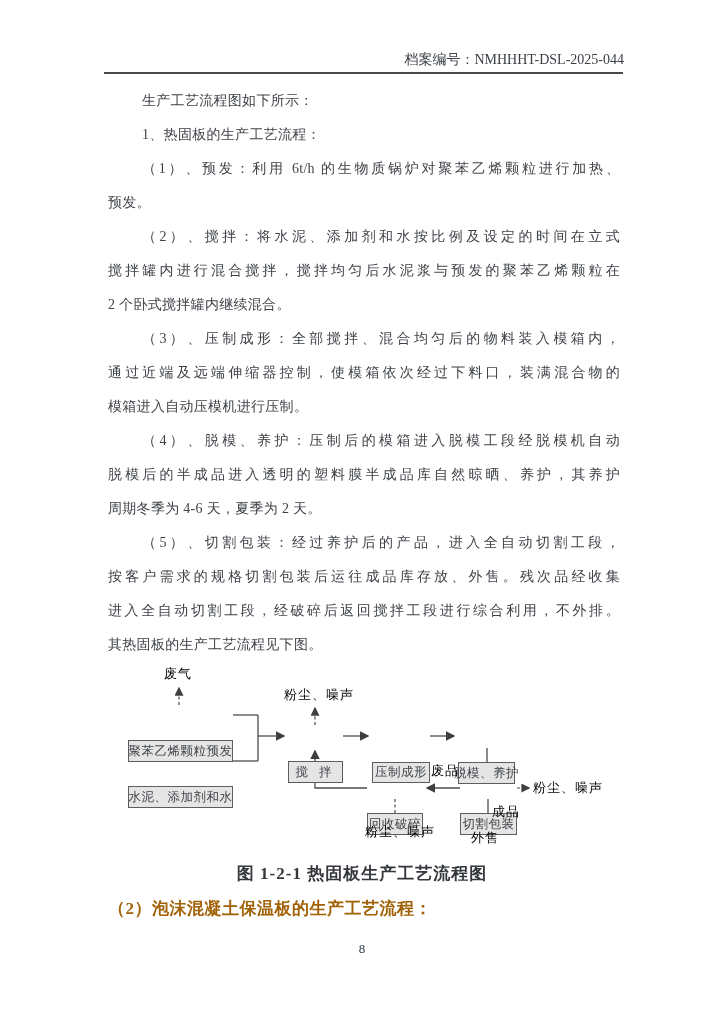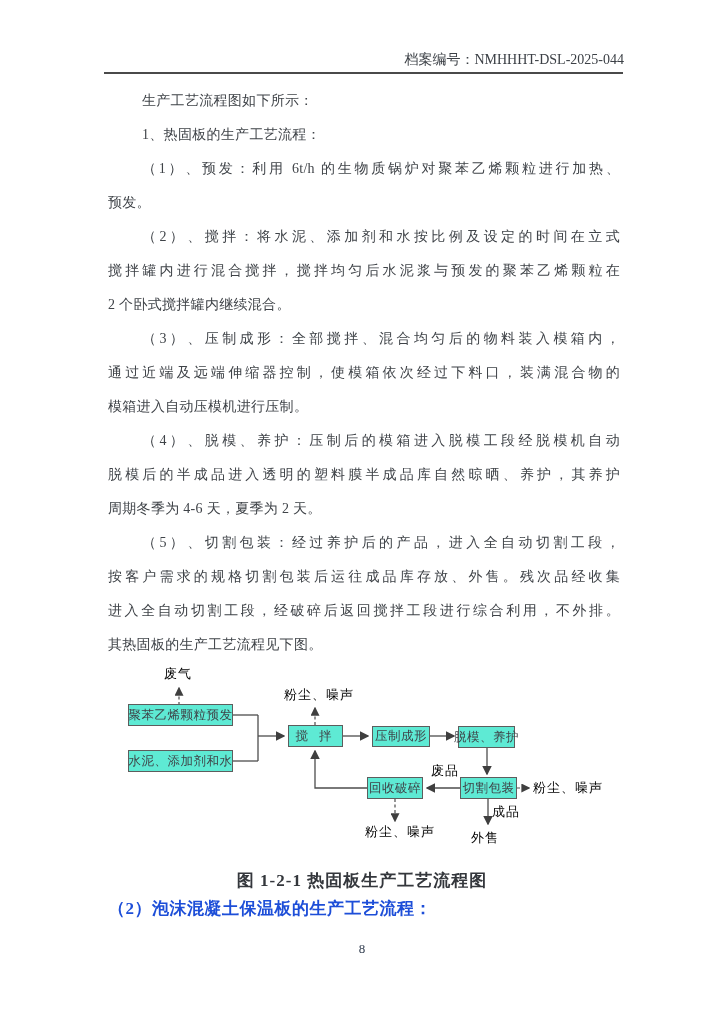--- a/index.html
+++ b/index.html
@@ -13,29 +13,29 @@
   .header-archive{position:absolute;right:100px;top:51px;font-size:14px;color:#3c4046;}
   .header-rule{position:absolute;left:104px;top:72px;width:519px;height:2px;background:#4a4a4a;}
   
   .body-text{position:absolute;left:108px;top:84px;width:512px;font-size:14px;line-height:34px;color:#3f4348;}
   .body-text .line{text-align:justify;text-align-last:justify;white-space:nowrap;letter-spacing:0.3px;}
   .body-text .line.last{text-align-last:left;white-space:normal;}
   .body-text .line.indent{text-indent:34px;}
   
   .diagram{position:absolute;left:0;top:0;width:724px;height:1024px;pointer-events:none;}
   .dbox{
-    position:absolute;border:1px solid #5d5d5d;background:#5eead4;
+    position:absolute;border:1px solid #5d5d5d;background:#e5e5e5;
     display:flex;align-items:center;justify-content:center;
-    font-size:12.5px;color:#3f4348;white-space:nowrap;box-sizing:border-box;letter-spacing:0.5px;
+    font-size:12.5px;color:#3f4348;white-space:nowrap;box-sizing:border-box;letter-spacing:0.5px;margin-top:36px;
   }
   .dlabel{position:absolute;font-size:13px;color:#000000;white-space:nowrap;letter-spacing:1px;}
   .flow-svg{position:absolute;left:100px;top:650px;}
   
-  .caption{position:absolute;left:0;top:862px;width:724px;text-align:center;font-size:17px;font-weight:bold;color:#34373c;letter-spacing:1px;margin-top:7px;}
-  .subheading{position:absolute;left:108px;top:897px;width:512px;font-size:17px;font-weight:bold;color:#1d4ed8;letter-spacing:0.5px;}
+  .caption{position:absolute;left:0;top:862px;width:724px;text-align:center;font-size:17px;font-weight:bold;color:#34373c;letter-spacing:1px;}
+  .subheading{position:absolute;left:108px;top:897px;width:512px;font-size:17px;font-weight:bold;color:#a16207;letter-spacing:0.5px;}
   .page-number{position:absolute;left:0;top:941px;width:724px;text-align:center;font-size:13px;color:#2e3a4c;}
 </style>
 </head>
 <body>
 
 <div class="page">
 
   <div class="header-archive">档案编号：NMHHHT-DSL-2025-044</div>
   <div class="header-rule"></div>
 

